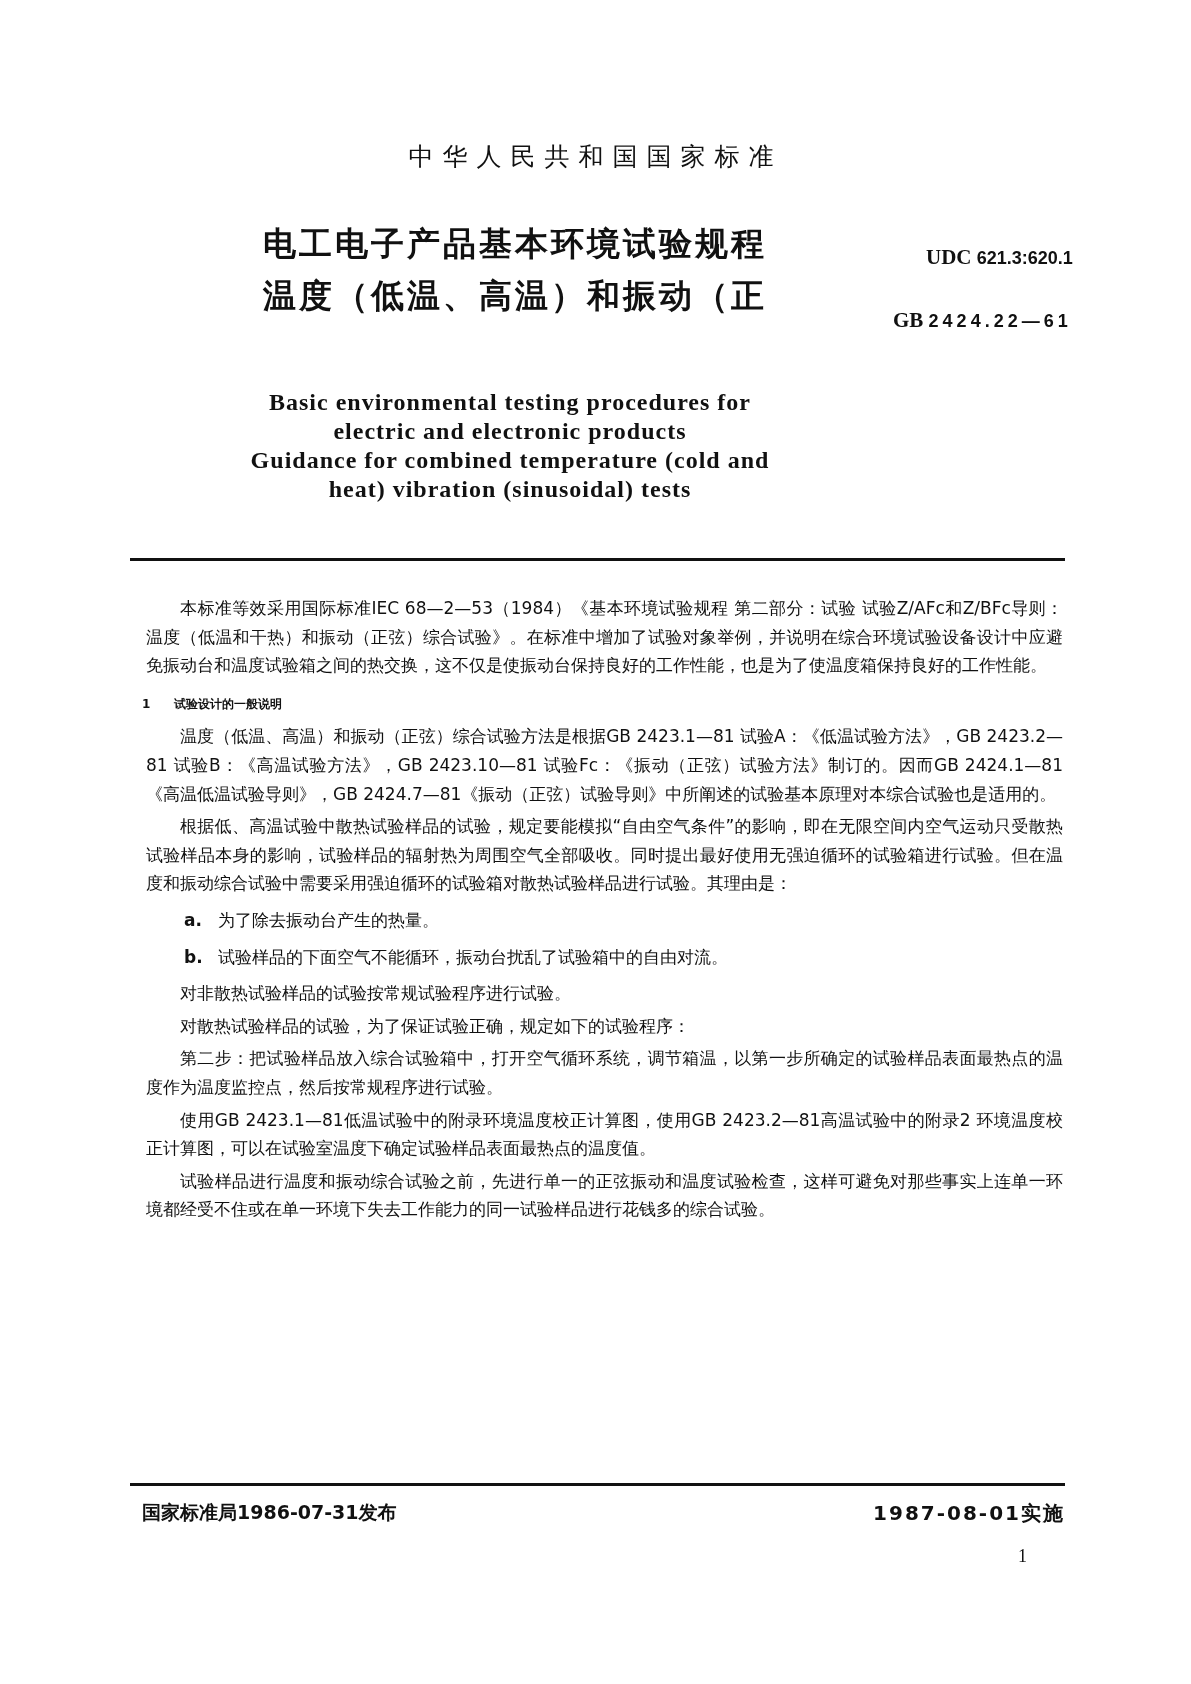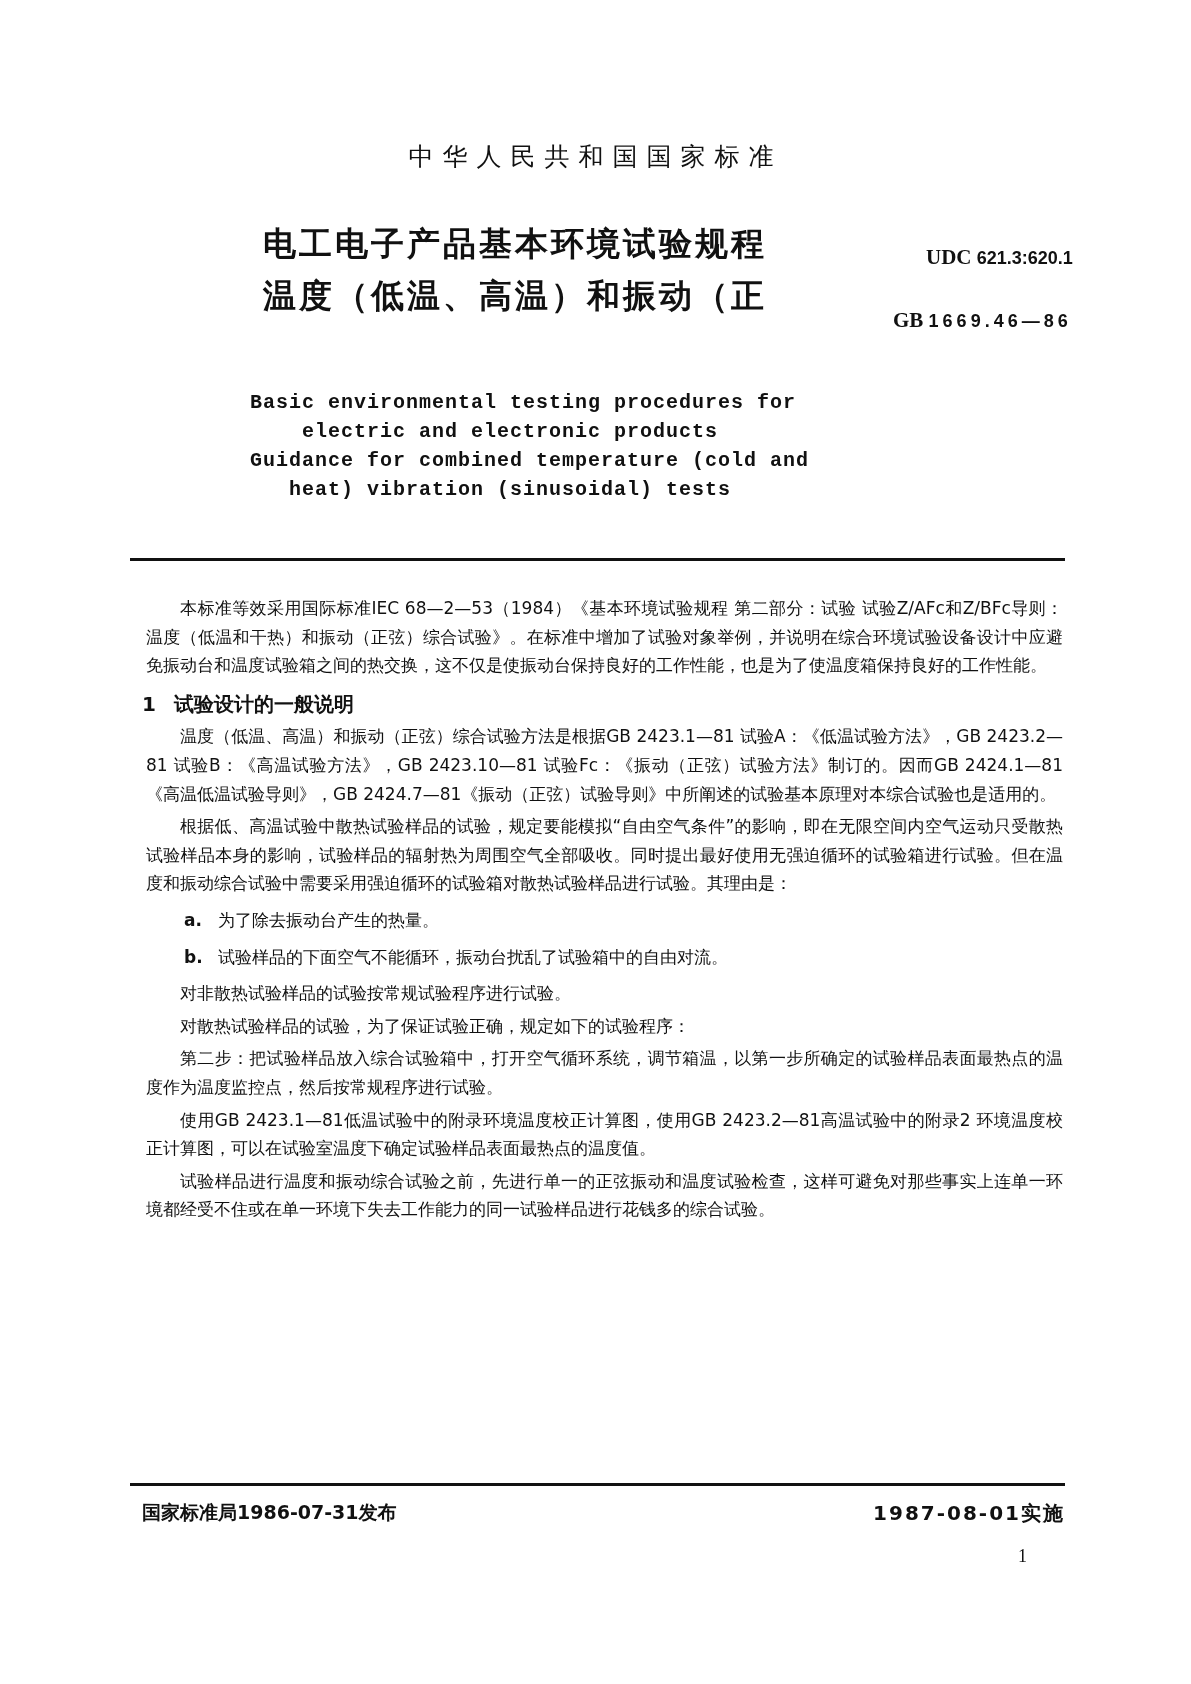--- a/index.html
+++ b/index.html
@@ -24,34 +24,34 @@
       font-family: "Liberation Serif", serif; white-space: nowrap;
     }
     .udc .num { font-family: "Liberation Sans", sans-serif; font-size: 18px; }
     .gbno {
       left: 893px; top: 308px; font-size: 21px; font-weight: bold;
       font-family: "Liberation Serif", serif; white-space: nowrap;
     }
     .gbno .num { font-family: "Liberation Sans", sans-serif; font-size: 18px; letter-spacing: 4px; }
     .title-en {
       left: 250px; width: 520px; top: 388px; text-align: center;
-      font-family: Liberation Mono, monospace; font-weight: bold; font-size: 20px;
+      font-family: Liberation Serif, serif; font-weight: bold; font-size: 24px;
       line-height: 29px; letter-spacing: 1px;
     }
     .title-en div { white-space: nowrap; }
     .rule-top { left: 130px; width: 935px; top: 558px; height: 3px; background: #111; }
     .rule-bottom { left: 130px; width: 935px; top: 1483px; height: 3px; background: #111; }
     .body-text {
       left: 142px; width: 925px; top: 590px;
       font-family: "DejaVu Sans", sans-serif; font-size: 17px; line-height: 28.6px;
       text-align: justify;
     }
     .para { text-indent: 34px; margin: 4px; }
     .section-head {
-      margin: 10px 0 2px 0; font-weight: bold; font-size: 20px;
+      margin: 10px 0 2px 0; font-weight: bold; font-size: 12px;
     }
     .section-head .sec-num { display: inline-block; width: 32px; }
     .item { margin: 8px; padding-left: 34px; }
     .item .label { font-weight: bold; display: inline-block; width: 34px; }
     .footer-left {
       left: 142px; top: 1500px; font-family: "DejaVu Sans", sans-serif;
       font-weight: bold; font-size: 19px; white-space: nowrap;
     }
     .footer-right {
       right: 126px; top: 1500px; font-family: "DejaVu Sans", sans-serif;
@@ -71,21 +71,21 @@
   <div>温度（低温、高温）和振动（正</div>
 </div>
 
 <div class="abs udc">
   <span>UDC</span>
   <span class="num">621.3:620.1</span>
 </div>
 
 <div class="abs gbno">
   <span>GB</span>
-  <span class="num">1669.46—86</span>
+  <span class="num">2424.22—61</span>
 </div>
 
 <div class="abs title-en">
   <div>Basic environmental testing procedures for</div>
   <div>electric and electronic products</div>
   <div>Guidance for combined temperature (cold and</div>
   <div>heat) vibration (sinusoidal) tests</div>
 </div>
 
 <div class="abs rule-top"></div>

